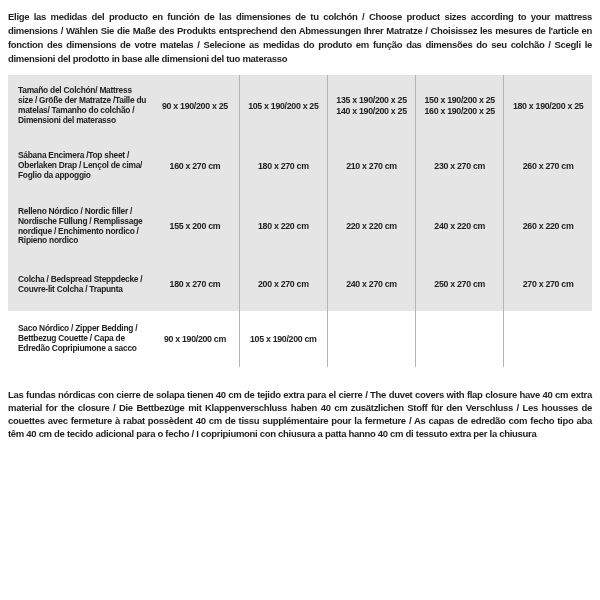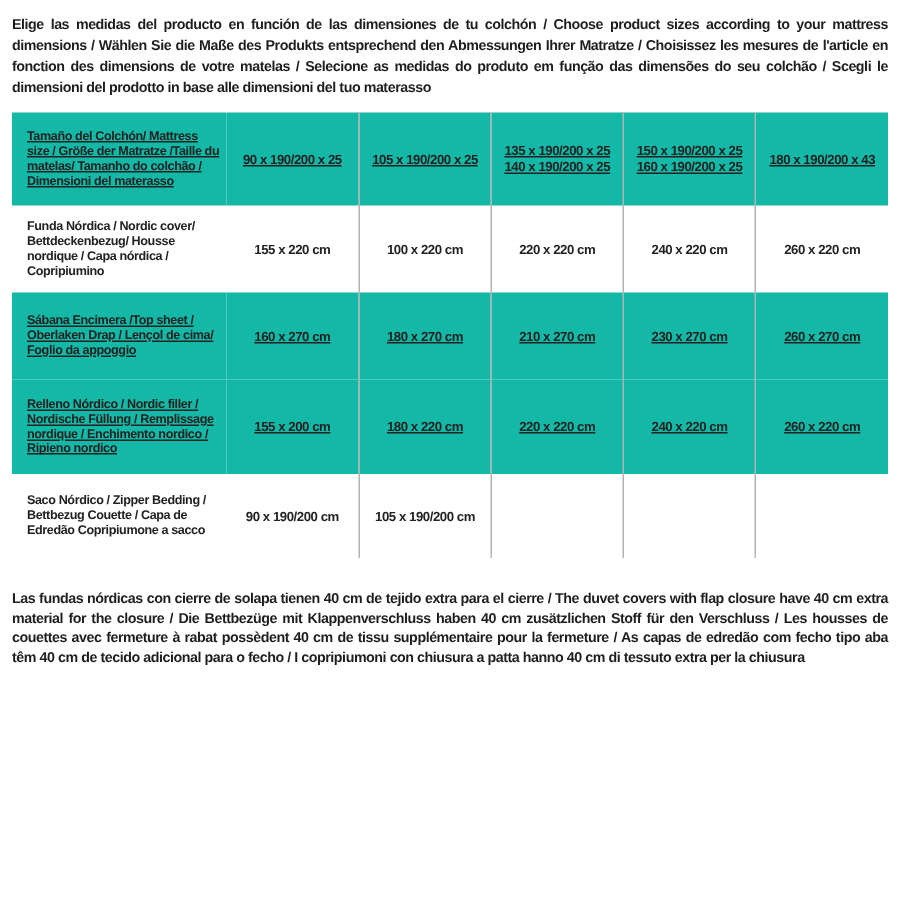--- a/index.html
+++ b/index.html
@@ -10,21 +10,21 @@
   .note.bottom{margin:21px 0 0 0;line-height:13px;}
   table.size-table{border-collapse:collapse;width:584px;table-layout:fixed;}
   col.c-label{width:24.5%;}
   col.c-val{width:15.1%;}
   td{font-weight:bold;vertical-align:middle;}
   td.label{font-size:8.4px;line-height:9.8px;letter-spacing:-0.25px;
            padding:4px 4px 4px 10px;text-align:left;}
   td.val{font-size:8.8px;line-height:11px;letter-spacing:-0.3px;
          text-align:center;white-space:pre-line;padding:2px 1px;}
   td.sep{border-left:1px solid #b3b3b3;}
-  tr.alt{background:#14b8a6;text-decoration:underline;}
+  tr.alt{background:#e5e5e5;}
   tr.r1{height:62px;} tr.r2{height:58px;} tr.r3{height:58px;} tr.r4{height:60px;}
   tr.r5{height:63px;} tr.r6{height:52px;} tr.r7{height:53px;} tr.r8{height:56px;}
 </style>
 </head>
 <body>
 
 <div class="page">
 
   <p class="note top">Elige las medidas del producto en función de las dimensiones de tu colchón / Choose product sizes according to your mattress dimensions / Wählen Sie die Maße des Produkts entsprechend den Abmessungen Ihrer Matratze / Choisissez les mesures de l'article en fonction des dimensions de votre matelas / Selecione as medidas do produto em função das dimensões do seu colchão / Scegli le dimensioni del prodotto in base alle dimensioni del tuo materasso</p>
 
@@ -39,46 +39,46 @@
     </colgroup>
     <tbody>
       <tr class="alt r1">
         <td class="label">Tamaño del Colchón/ Mattress size / Größe der Matratze /Taille du matelas/ Tamanho do colchão / Dimensioni del materasso</td>
         <td class="val">90 x 190/200 x 25</td>
         <td class="val sep">105 x 190/200 x 25</td>
         <td class="val sep">135 x 190/200 x 25
 140 x 190/200 x 25</td>
         <td class="val sep">150 x 190/200 x 25
 160 x 190/200 x 25</td>
-        <td class="val sep">180 x 190/200 x 43</td>
-      </tr>
-      <tr class="r2">
-        <td class="label">Funda Nórdica / Nordic cover/ Bettdeckenbezug/ Housse nordique / Capa nórdica / Copripiumino</td>
-        <td class="val">155 x 220 cm</td>
-        <td class="val sep">100 x 220 cm</td>
-        <td class="val sep">220 x 220 cm</td>
-        <td class="val sep">240 x 220 cm</td>
-        <td class="val sep">260 x 220 cm</td>
+        <td class="val sep">180 x 190/200 x 25</td>
       </tr>
       <tr class="alt r3">
         <td class="label">Sábana Encimera /Top sheet / Oberlaken Drap / Lençol de cima/ Foglio da appoggio</td>
         <td class="val">160 x 270 cm</td>
         <td class="val sep">180 x 270 cm</td>
         <td class="val sep">210 x 270 cm</td>
         <td class="val sep">230 x 270 cm</td>
         <td class="val sep">260 x 270 cm</td>
       </tr>
       <tr class="alt r5">
         <td class="label">Relleno Nórdico / Nordic filler / Nordische Füllung / Remplissage nordique / Enchimento nordico / Ripieno nordico</td>
         <td class="val">155 x 200 cm</td>
         <td class="val sep">180 x 220 cm</td>
         <td class="val sep">220 x 220 cm</td>
         <td class="val sep">240 x 220 cm</td>
         <td class="val sep">260 x 220 cm</td>
       </tr>
+      <tr class="alt r7">
+        <td class="label">Colcha / Bedspread Steppdecke / Couvre-lit Colcha / Trapunta</td>
+        <td class="val">180 x 270 cm</td>
+        <td class="val sep">200 x 270 cm</td>
+        <td class="val sep">240 x 270 cm</td>
+        <td class="val sep">250 x 270 cm</td>
+        <td class="val sep">270 x 270 cm</td>
+      </tr>
       <tr class="r8">
         <td class="label">Saco Nórdico / Zipper Bedding / Bettbezug Couette / Capa de Edredão Copripiumone a sacco</td>
         <td class="val">90 x 190/200 cm</td>
         <td class="val sep">105 x 190/200 cm</td>
         <td class="val sep"></td>
         <td class="val sep"></td>
         <td class="val sep"></td>
       </tr>
     </tbody>
   </table>

